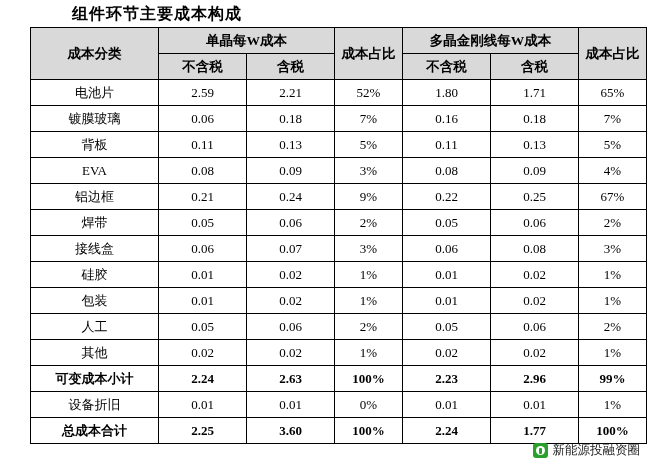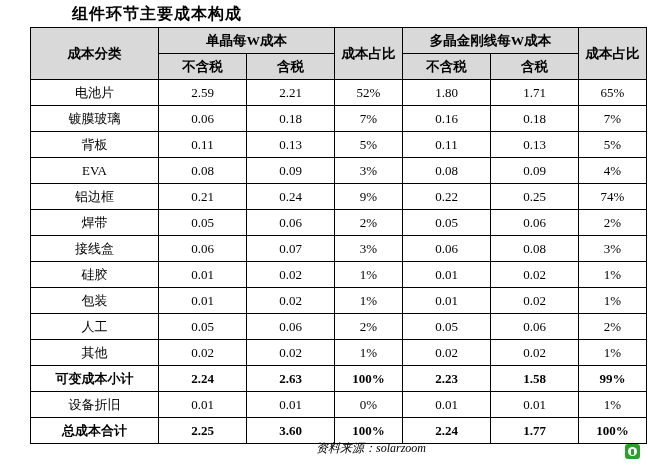--- a/index.html
+++ b/index.html
@@ -195,21 +195,21 @@
           <td class="numeric">0.09</td>
           <td class="numeric">4%</td>
         </tr>
         <tr>
           <td class="label">铝边框</td>
           <td class="numeric">0.21</td>
           <td class="numeric">0.24</td>
           <td class="numeric">9%</td>
           <td class="numeric">0.22</td>
           <td class="numeric">0.25</td>
-          <td class="numeric">74%</td>
+          <td class="numeric">67%</td>
         </tr>
         <tr>
           <td class="label">焊带</td>
           <td class="numeric">0.05</td>
           <td class="numeric">0.06</td>
           <td class="numeric">2%</td>
           <td class="numeric">0.05</td>
           <td class="numeric">0.06</td>
           <td class="numeric">2%</td>
         </tr>
@@ -257,21 +257,21 @@
           <td class="numeric">0.02</td>
           <td class="numeric">0.02</td>
           <td class="numeric">1%</td>
         </tr>
         <tr class="bold">
           <td class="label">可变成本小计</td>
           <td class="numeric">2.24</td>
           <td class="numeric">2.63</td>
           <td class="numeric">100%</td>
           <td class="numeric">2.23</td>
-          <td class="numeric">1.58</td>
+          <td class="numeric">2.96</td>
           <td class="numeric">99%</td>
         </tr>
         <tr>
           <td class="label">设备折旧</td>
           <td class="numeric">0.01</td>
           <td class="numeric">0.01</td>
           <td class="numeric">0%</td>
           <td class="numeric">0.01</td>
           <td class="numeric">0.01</td>
           <td class="numeric">1%</td>
@@ -282,19 +282,19 @@
           <td class="numeric">3.60</td>
           <td class="numeric">100%</td>
           <td class="numeric">2.24</td>
           <td class="numeric">1.77</td>
           <td class="numeric">100%</td>
         </tr>
       </tbody>
     </table>
   </div>
 
-  <div class="source">资料来源：solarzoom</div>
 
   <div class="wm">
     <span class="wm-logo"></span>
+    <span>新能源投融资圈</span>
   </div>
 
 </div>
 
 </body></html>

